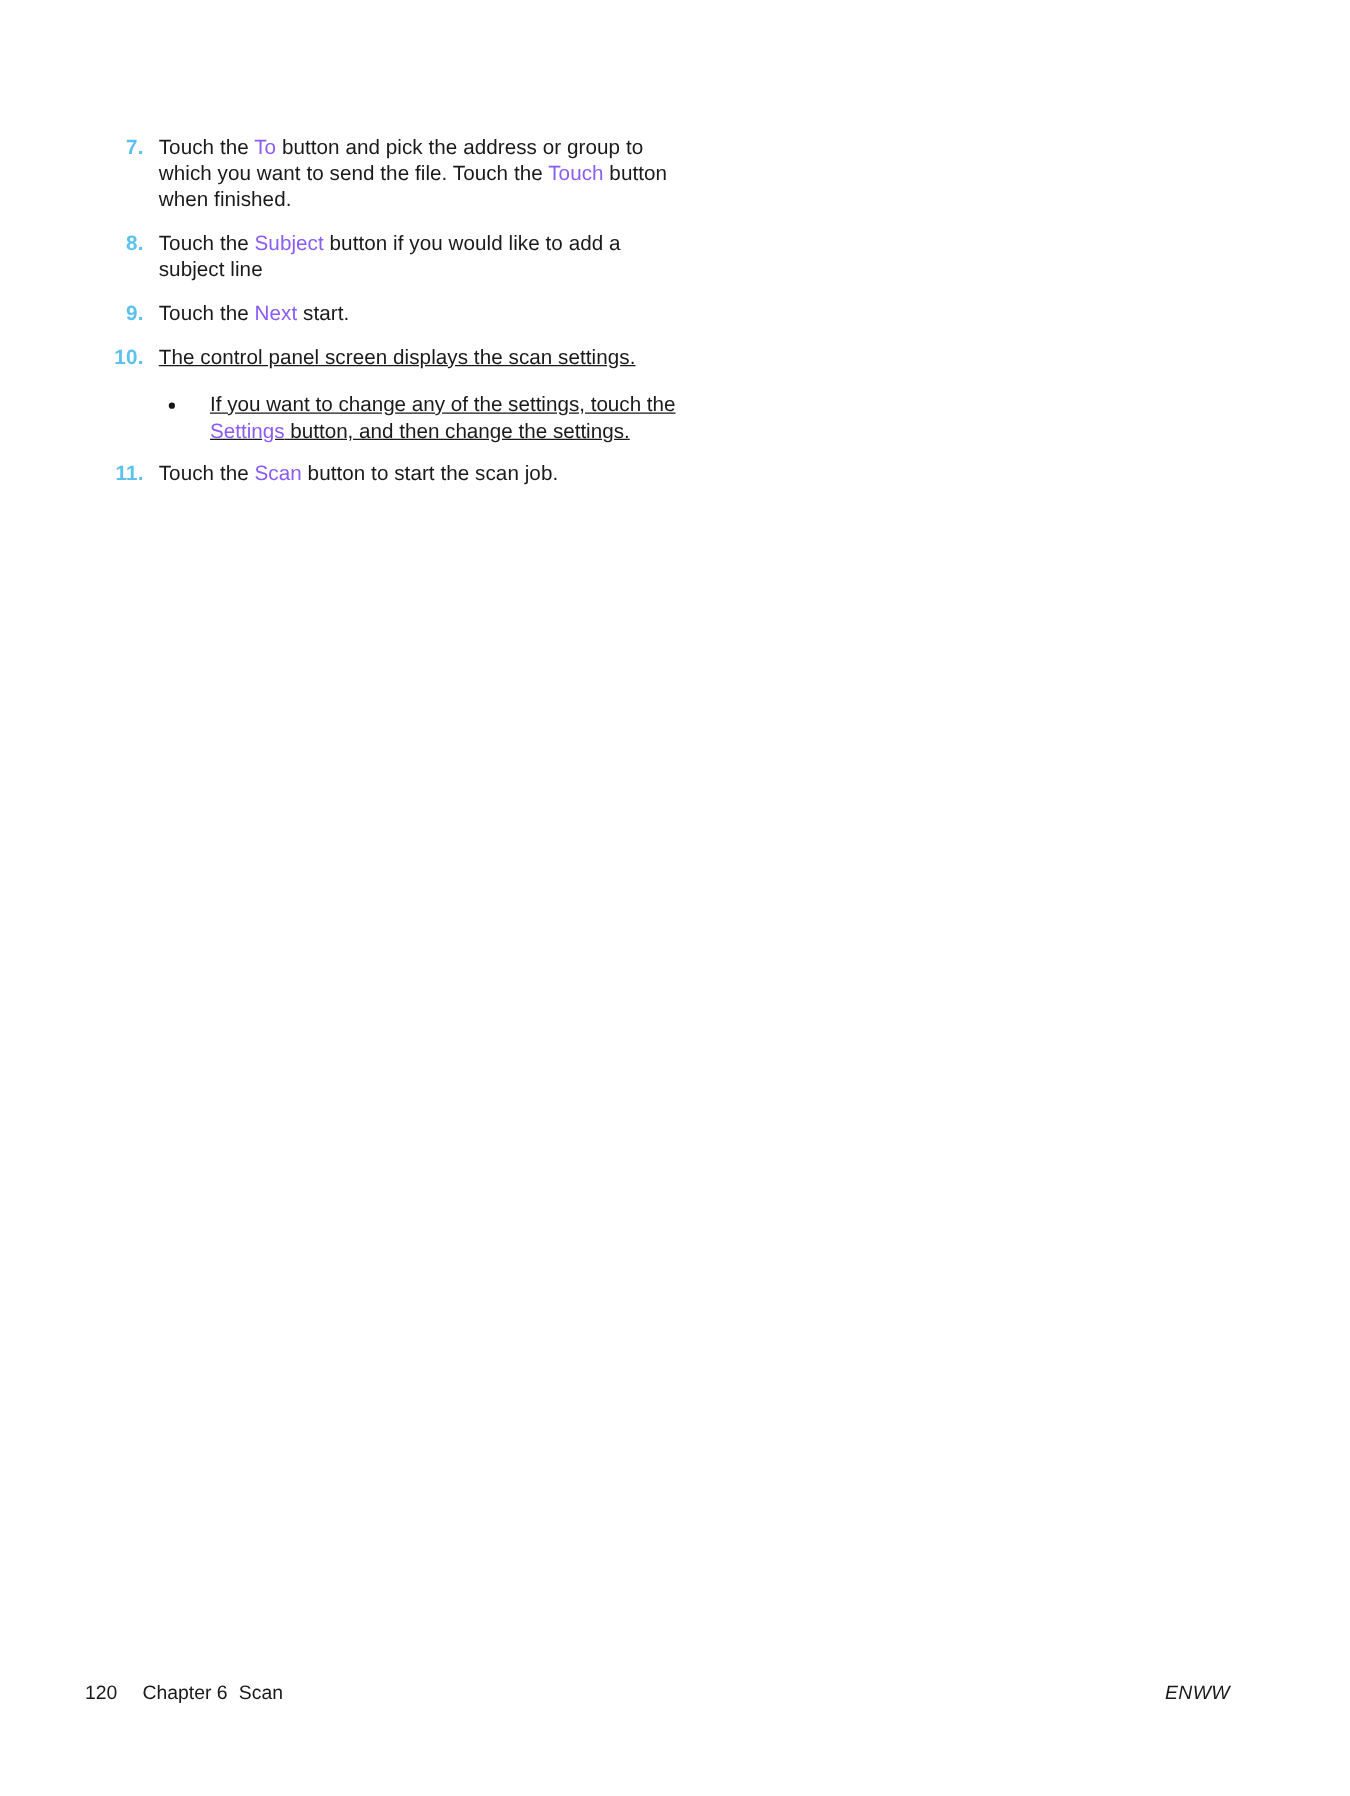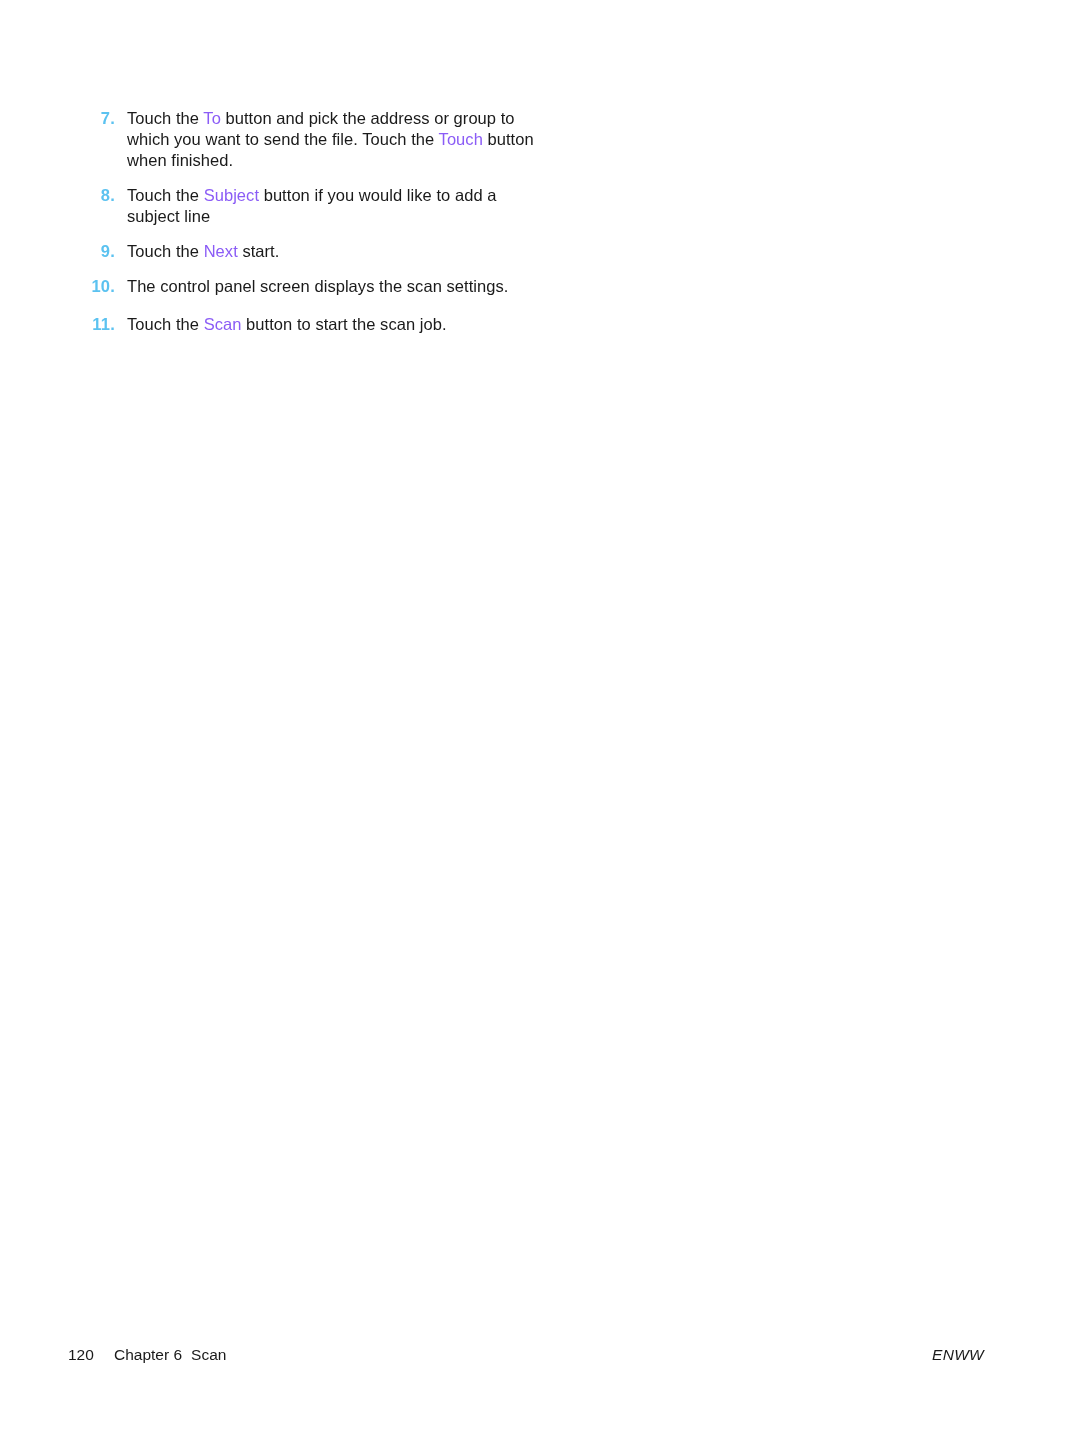--- a/index.html
+++ b/index.html
@@ -76,20 +76,21 @@
     background: #161616;
   }
   .bullet-body {
     font-size: 16.5px;
     line-height: 21px;
     color: #1a1a1a;
   }
 
   .step.with-bullets {
     margin-bottom: 13px;
+    text-decoration: underline;
   }
 
   
   .footer {
     position: absolute;
     left: 68px;
     right: 96px;
     top: 1346px;
     display: flex;
     align-items: baseline;
@@ -127,20 +128,24 @@
         <div class="step-body"><span>Touch the </span><span class="ui">Subject</span><span> button if you would like to add a subject line</span></div>
       </div>
       <div class="step">
         <div class="step-num">9.</div>
         <div class="step-body"><span>Touch the </span><span class="ui">Next</span><span> start.</span></div>
       </div>
       <div class="step with-bullets">
         <div class="step-num">10.</div>
         <div class="step-body"><span>The control panel screen displays the scan settings.</span></div>
         <div class="bullets">
+          <div class="bullet">
+            <span class="bullet-dot"></span>
+            <div class="bullet-body"><span>If you want to change any of the settings, touch the </span><span class="ui">Settings</span><span> button, and then change the settings.</span></div>
+          </div>
         </div>
       </div>
       <div class="step">
         <div class="step-num">11.</div>
         <div class="step-body"><span>Touch the </span><span class="ui">Scan</span><span> button to start the scan job.</span></div>
       </div>
     </div>
 
   <div class="footer">
     <div class="footer-left">

